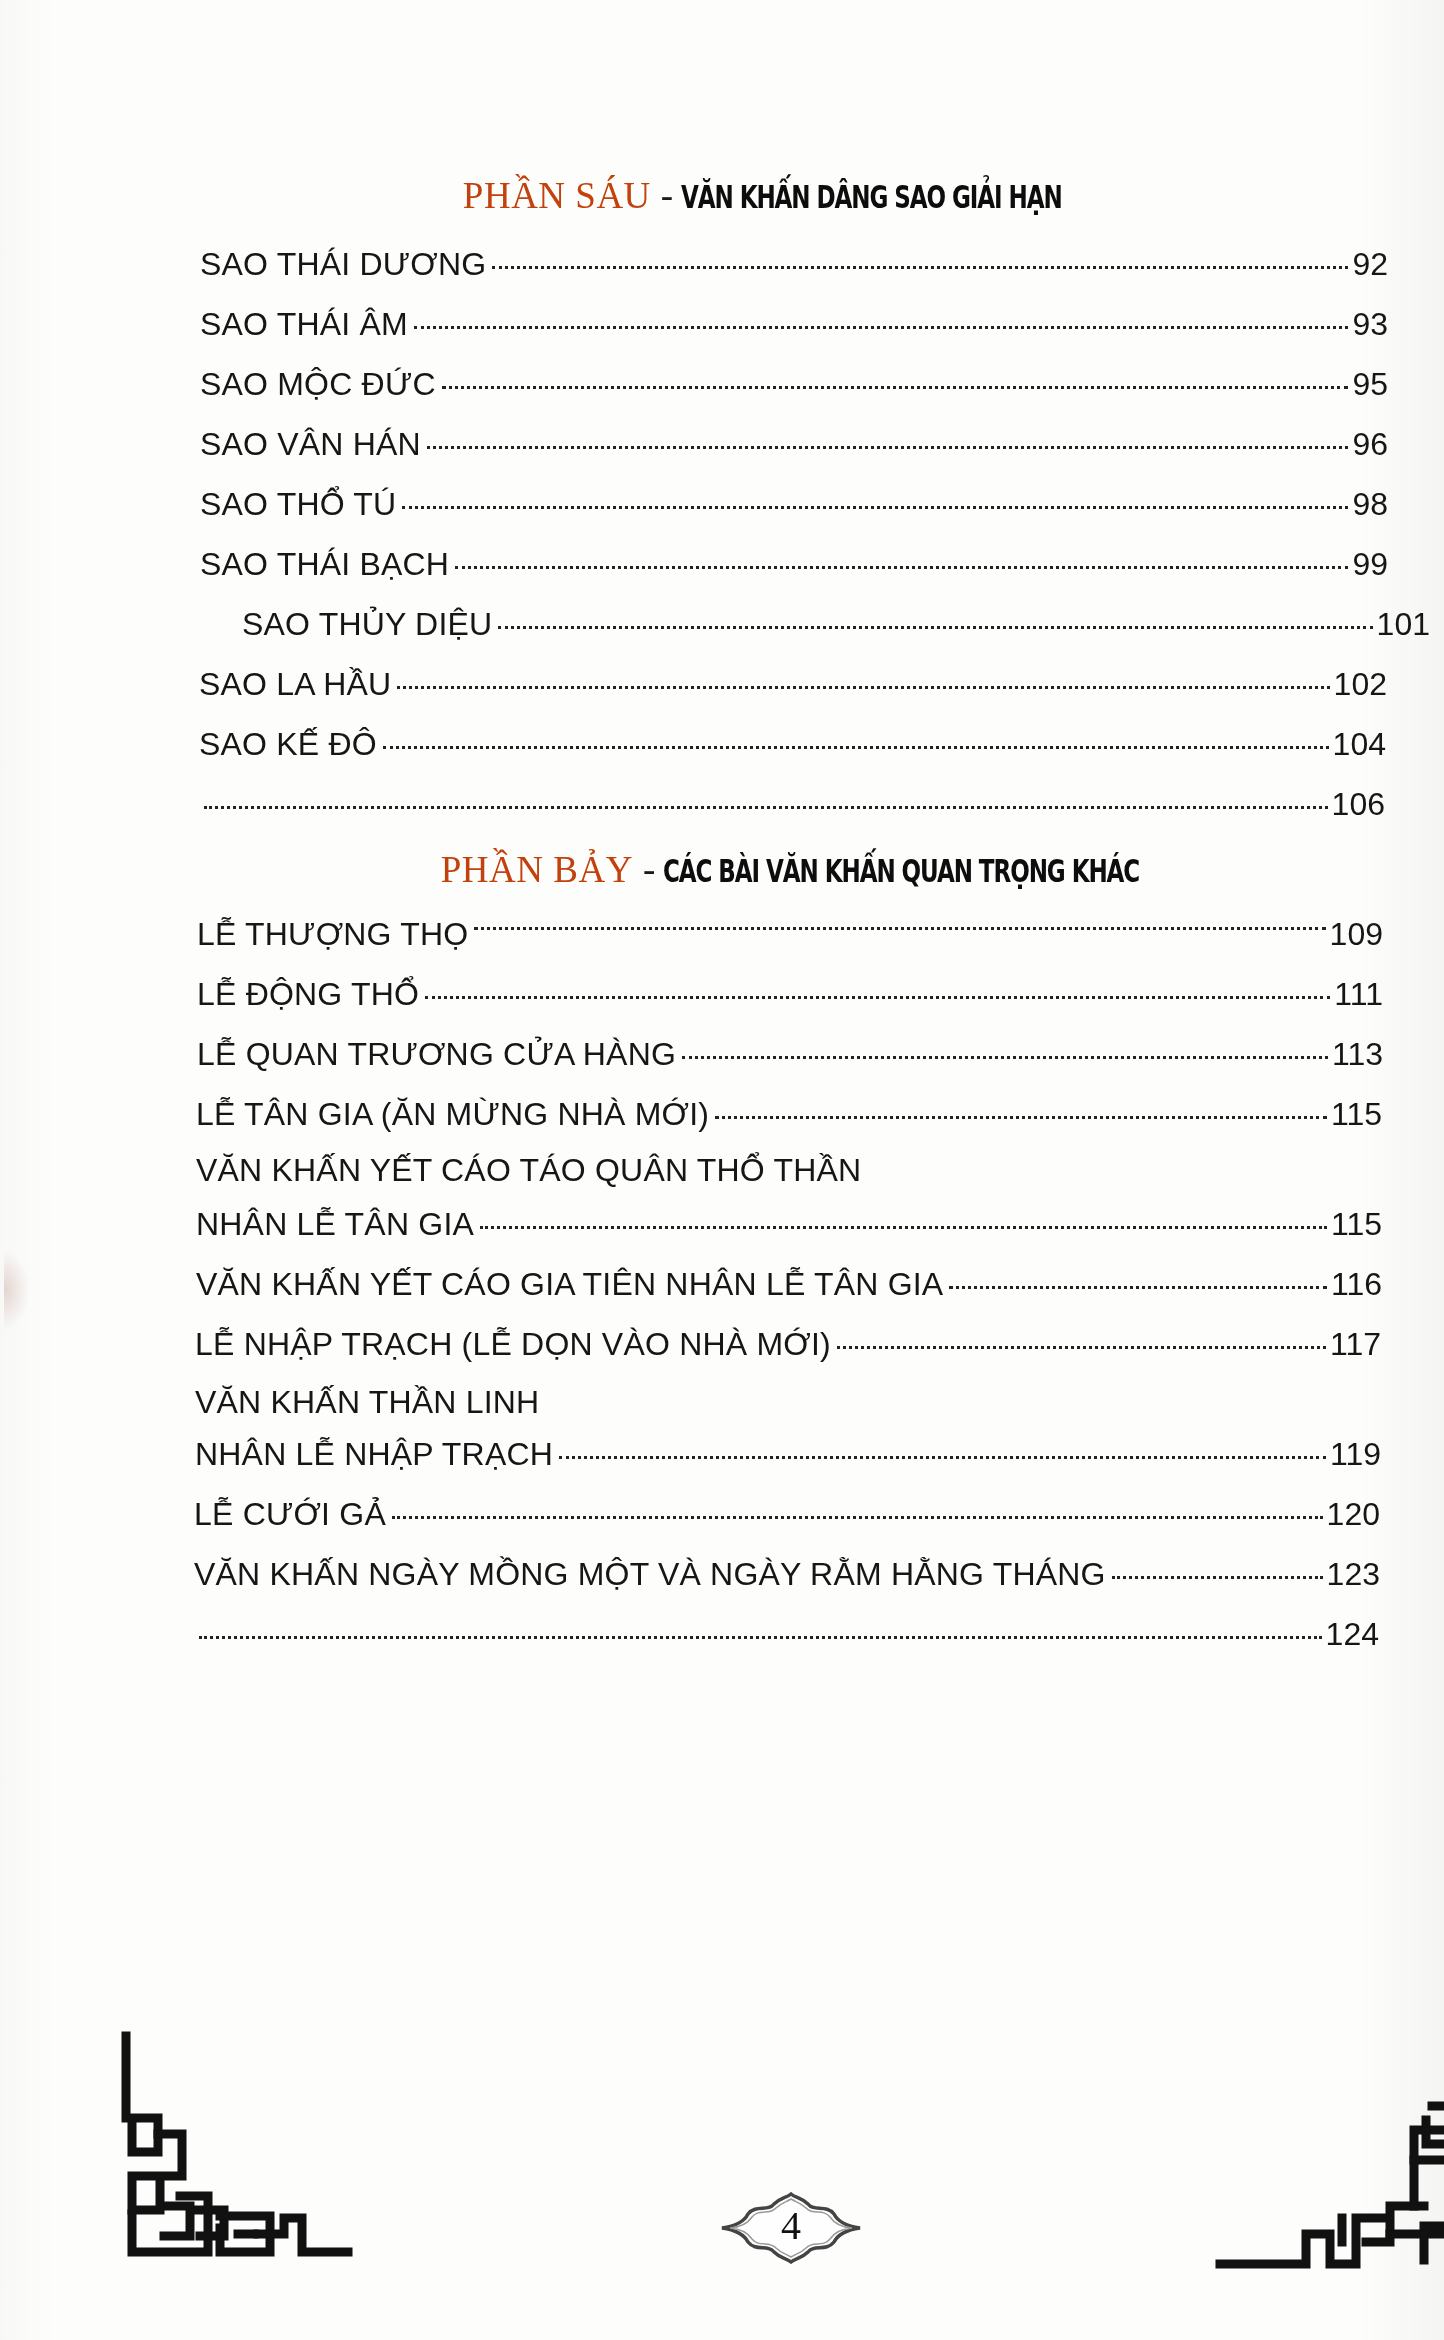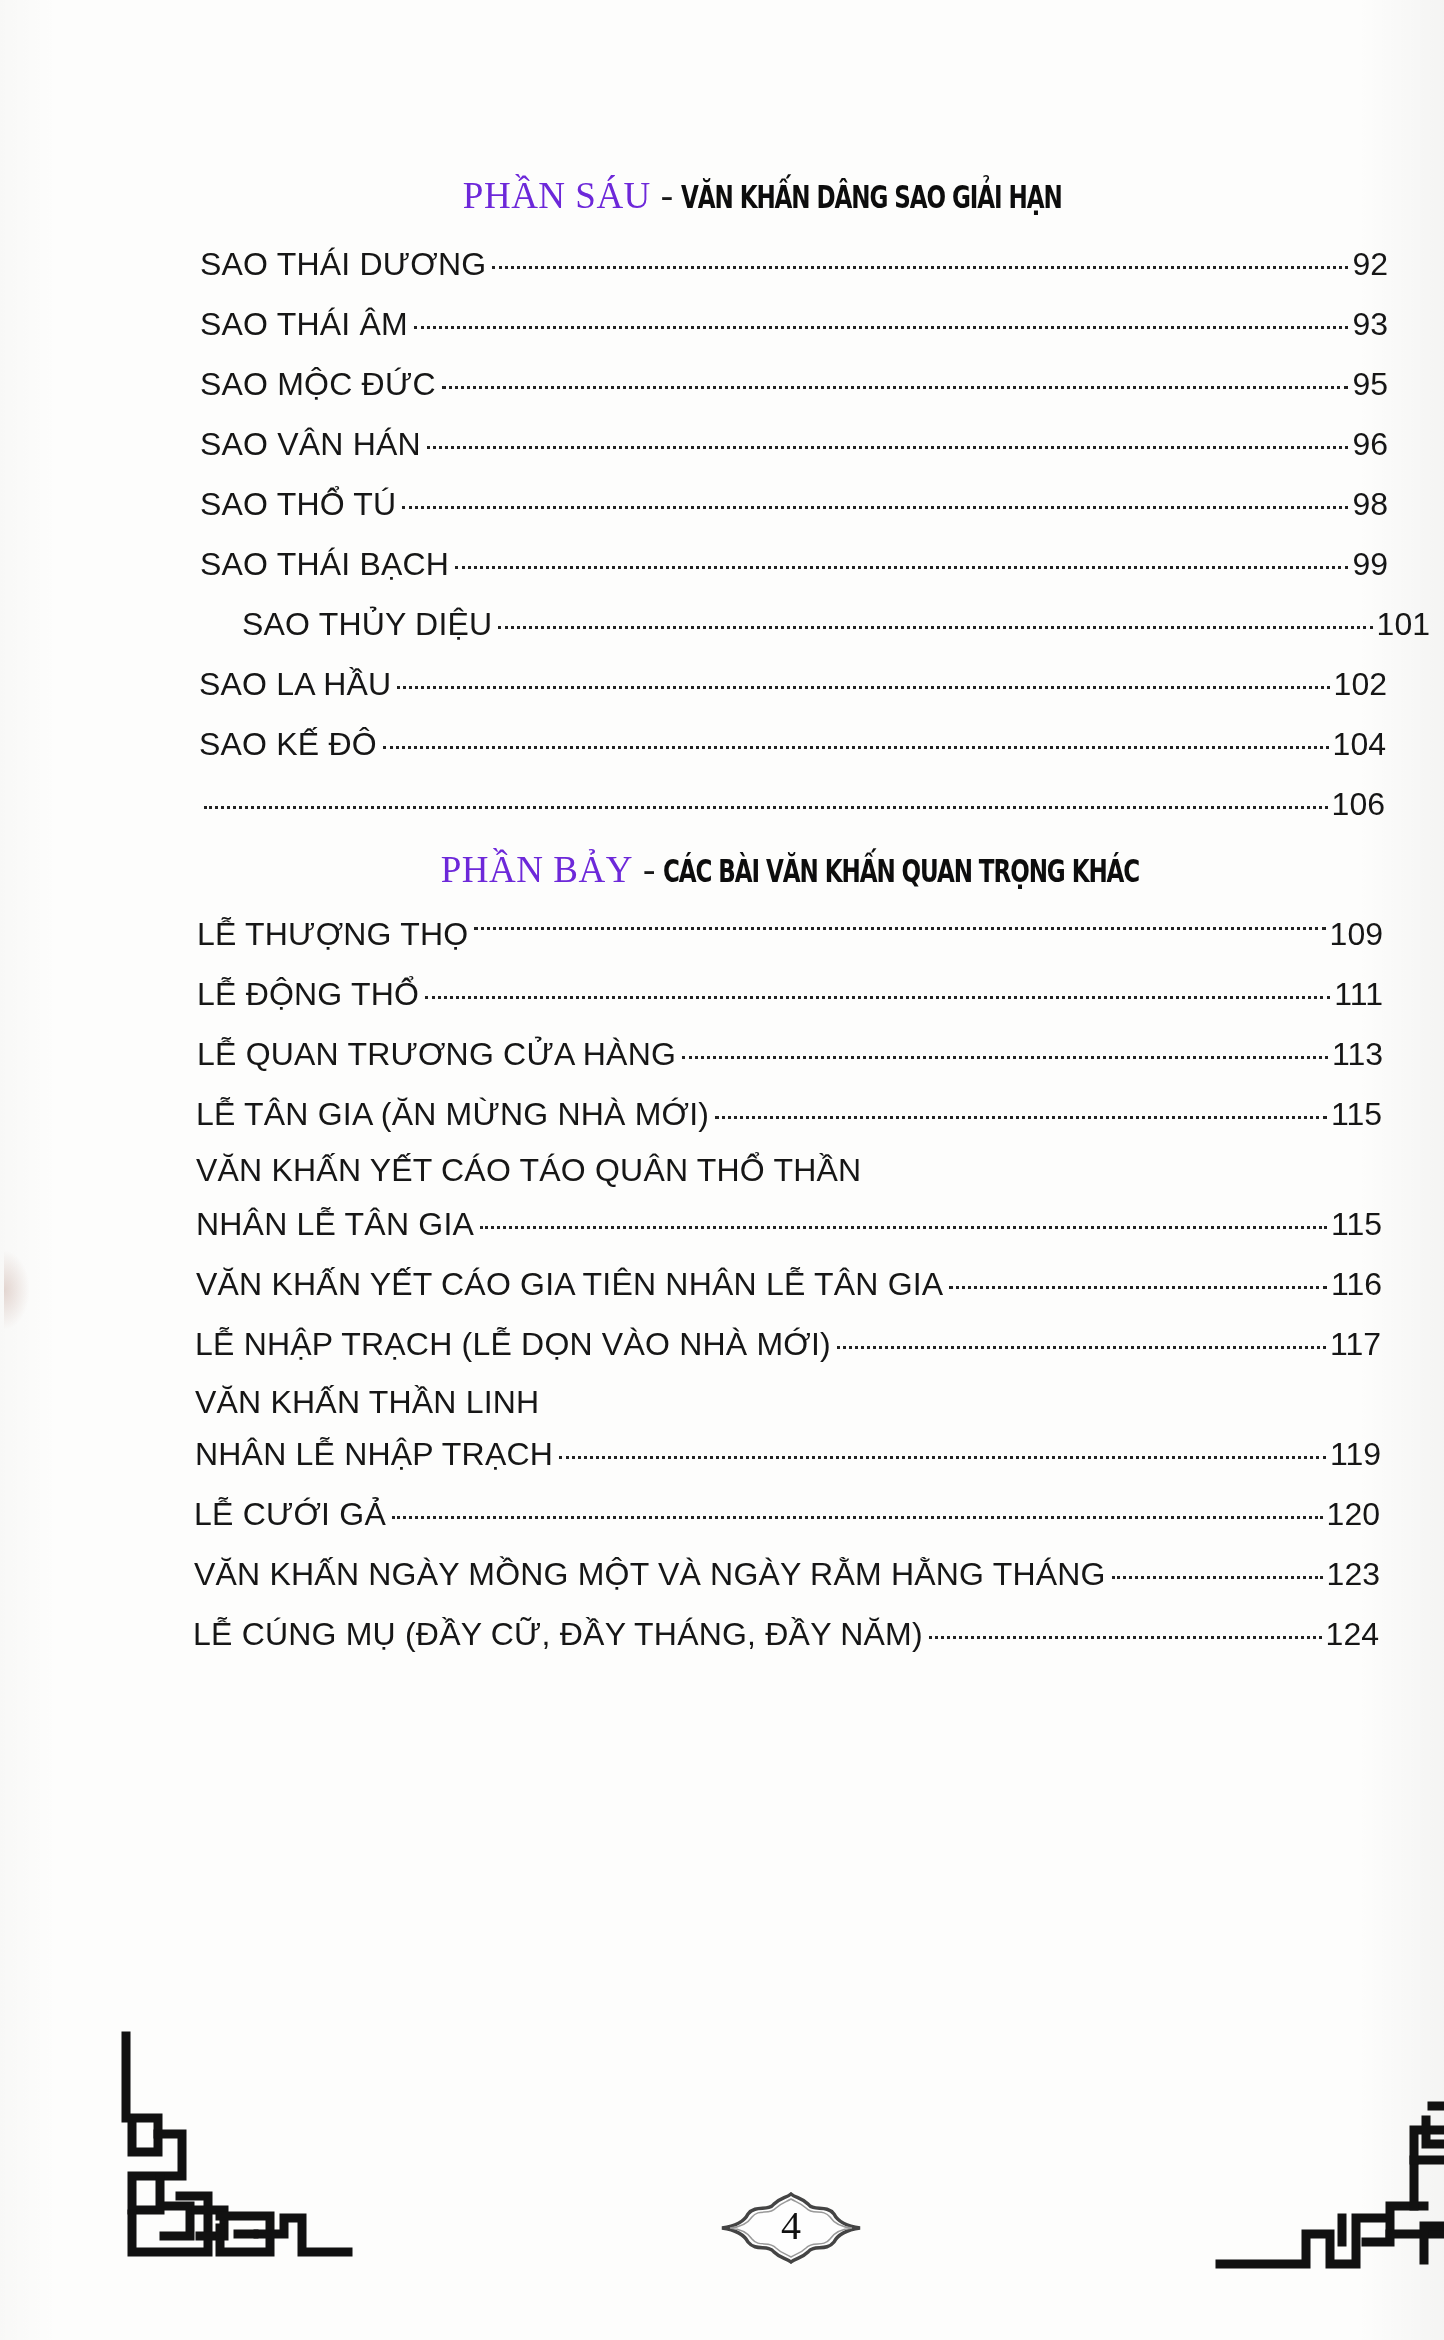--- a/index.html
+++ b/index.html
@@ -35,21 +35,21 @@
       position: absolute;
       left: 0;
       width: 1444px;
       text-align: center;
       white-space: nowrap;
     }
     .section-header .part {
       font-family: "Liberation Serif", serif;
       font-size: 37px;
       letter-spacing: 0.5px;
-      color: #6d28d9;
+      color: #c2410c;
     }
     .section-header .dash {
       font-family: "Liberation Serif", serif;
       font-size: 37px;
       color: #1a1a1a;
       margin: 0 8px 0 10px;
     }
     .section-header .title {
       font-family: "DejaVu Sans", sans-serif;
       font-weight: bold;
@@ -230,21 +230,20 @@
   <span class="label">LỄ CƯỚI GẢ</span>
   <span class="leader"></span>
   <span class="page">120</span>
 </div>
 <div class="toc-row" style="left:194px; width:1186px; top:1554px;">
   <span class="label">VĂN KHẤN NGÀY MỒNG MỘT VÀ NGÀY RẰM HẰNG THÁNG</span>
   <span class="leader"></span>
   <span class="page">123</span>
 </div>
 <div class="toc-row" style="left:193px; width:1186px; top:1614px;">
-  <span class="label">LỄ CÚNG MỤ (ĐẦY CỮ, ĐẦY THÁNG, ĐẦY NĂM)</span>
   <span class="leader"></span>
   <span class="page">124</span>
 </div>
 
 <svg class="corner" style="left:120px; top:2030px;" width="250" height="230" viewBox="0 0 250 230">
   <g fill="none" stroke="#111" stroke-width="9" stroke-linecap="square" stroke-linejoin="miter">
     <path d="M6 6 V88 H38 V122 H12 V94"></path>
     <path d="M38 104 H62 V146 H12 V180 H40"></path>
     <path d="M40 148 V176 H70 V206 H44"></path>
     <path d="M60 166 H88 V222 H12 V184"></path>

